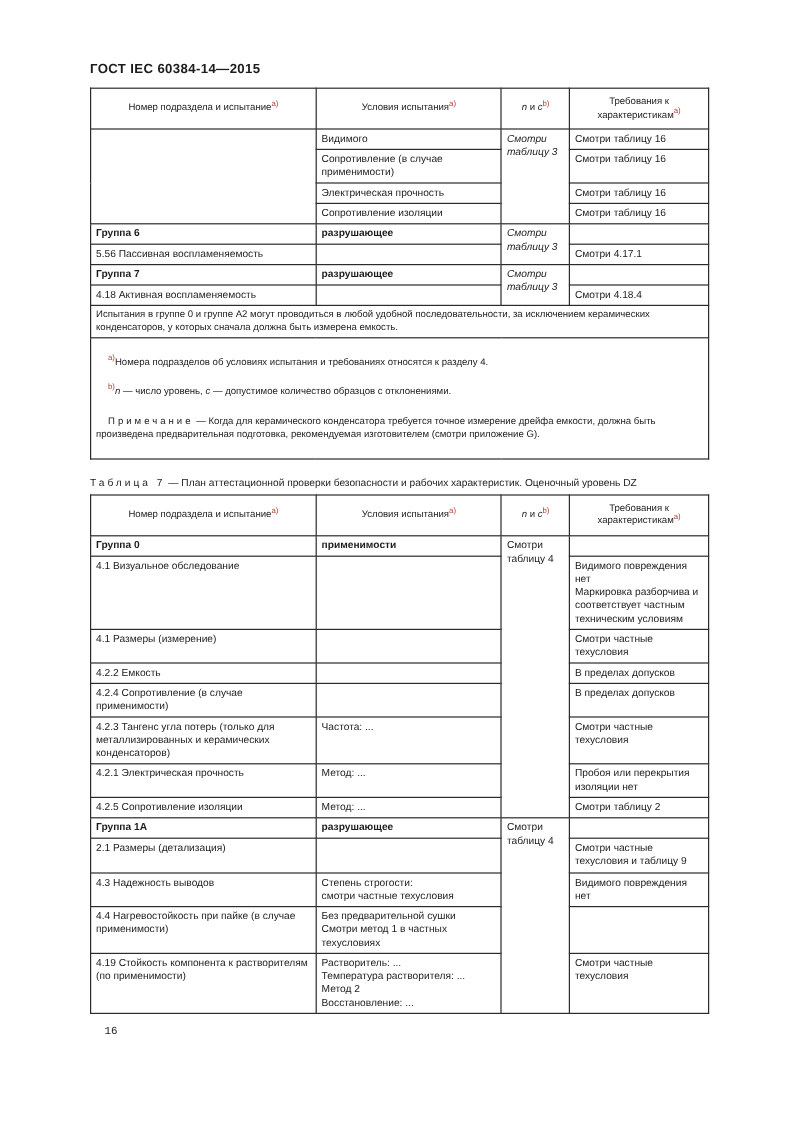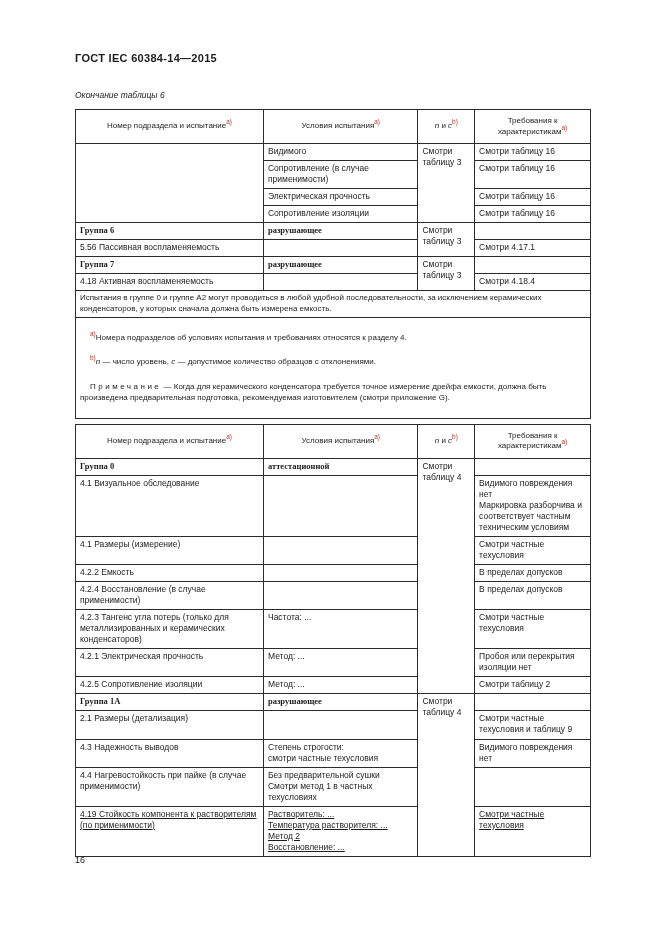--- a/index.html
+++ b/index.html
@@ -14,43 +14,42 @@
   table.gost { border-collapse:collapse; width:100%; table-layout:fixed; margin-top:9px; }
   table.gost th, table.gost td { border:1px solid #2b2b2b; }
   table.gost th {
     font-size:8px; font-weight:normal; text-align:center; vertical-align:middle;
     padding:4px 3px; height:34px; line-height:1.3;
   }
   table.gost td {
     font-size:8.5px; line-height:1.3; padding:2px 4px 3px 4px;
     vertical-align:top; text-align:left; white-space:pre-line; word-wrap:break-word;
   }
-  td.mid { vertical-align:middle; }
+  td.mid { vertical-align:middle;font-style:italic; }
   td.topspan { vertical-align:top; padding-top:3px; }
-  .bold { font-weight:bold;font-family:Liberation Serif, serif; }
+  .bold { font-weight:bold; }
   sup { font-size:6.5px; line-height:0; vertical-align:super; }
   .red { color:#b03a2e; }
   .spaced { letter-spacing:2.5px; }
   td.note-cell { padding:3px 4px 4px 4px; }
   td.fns-cell { padding:2px 4px 7px 4px; }
   .fn { font-size:8px; line-height:1.35; text-indent:10px; margin-top:2px; }
   .fn.note-par { margin-top:3px; }
   .t7-title { margin-top:14px; margin-bottom:2px; font-size:8.5px; }
-  .page-number { position:absolute; left:75px; top:855px; font-size:9px; }
-  td.pad-bottom { padding-bottom:22px;text-decoration:underline; }
+  .page-number { position:absolute; left:87px; top:855px; font-size:9px;font-family:Liberation Mono, monospace; }
+  td.pad-bottom { padding-bottom:22px; }
 </style>
 </head>
 <body>
 
 <div class="page">
   <div class="content">
 
     <div class="doc-header">ГОСТ IEC 60384-14—2015</div>
 
-    <div class="caption">Окончание таблицы 6</div>
 
     <table class="gost">
       <colgroup>
         <col style="width:36.5%">
           <col style="width:30%">
           <col style="width:11%">
           <col style="width:22.5%">
       </colgroup>
       <thead>
         <tr>
@@ -107,61 +106,64 @@
         <tr>
           <td colspan="4" class="fns-cell">
             <div class="fn"><sup class="red">a)</sup><span>Номера подразделов об условиях испытания и требованиях относятся к разделу 4.</span></div>
             <div class="fn"><sup class="red">b)</sup><i>n</i><span> — число уровень, </span><i>c</i><span> — допустимое количество образцов с отклонениями.</span></div>
             <div class="fn note-par"><span class="spaced">Примечание</span><span> — Когда для керамического конденсатора требуется точное измерение дрейфа емкости, должна быть произведена предварительная подготовка, рекомендуемая изготовителем (смотри приложение G).</span></div>
           </td>
         </tr>
       </tbody>
     </table>
 
+    <div class="t7-title">
+      <span class="spaced">Таблица 7</span><span> — План аттестационной проверки безопасности и рабочих характеристик. Оценочный уровень DZ</span>
+    </div>
 
     <table class="gost" style="margin-top:5px;">
       <colgroup>
         <col style="width:36.5%">
           <col style="width:30%">
           <col style="width:11%">
           <col style="width:22.5%">
       </colgroup>
       <thead>
         <tr>
           <th><span>Номер подраздела и испытание</span><sup class="red">a)</sup></th>
           <th><span>Условия испытания</span><sup class="red">a)</sup></th>
           <th><i>n</i><span> и </span><i>c</i><sup class="red">b)</sup></th>
           <th><span>Требования к характеристикам</span><sup class="red">a)</sup></th>
         </tr>
       </thead>
       <tbody>
         <tr>
           <td class="bold">Группа 0</td>
-          <td class="bold">аттестационной</td>
+          <td class="bold">применимости</td>
           <td rowspan="8" class="topspan">Смотри таблицу 4</td>
           <td></td>
         </tr>
         <tr>
           <td>4.1 Визуальное обследование</td>
           <td></td>
           <td>Видимого повреждения нет
 Маркировка разборчива и соответствует частным техническим условиям</td>
         </tr>
         <tr>
           <td>4.1 Размеры (измерение)</td>
           <td></td>
           <td>Смотри частные техусловия</td>
         </tr>
         <tr>
           <td>4.2.2  Емкость</td>
           <td></td>
           <td>В пределах допусков</td>
         </tr>
         <tr>
-          <td>4.2.4  Восстановление (в случае применимости)</td>
+          <td>4.2.4  Сопротивление (в случае применимости)</td>
           <td></td>
           <td>В пределах допусков</td>
         </tr>
         <tr>
           <td>4.2.3  Тангенс угла потерь (только для металлизированных и керамических конденсаторов)</td>
           <td>Частота: ...</td>
           <td>Смотри частные техусловия</td>
         </tr>
         <tr>
           <td>4.2.1 Электрическая прочность</td>

